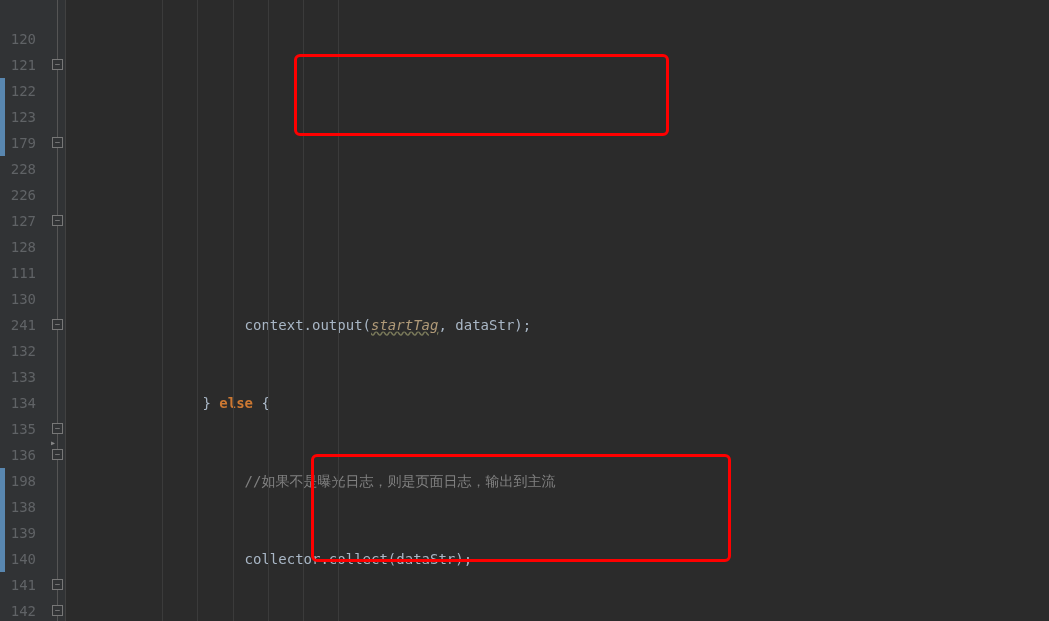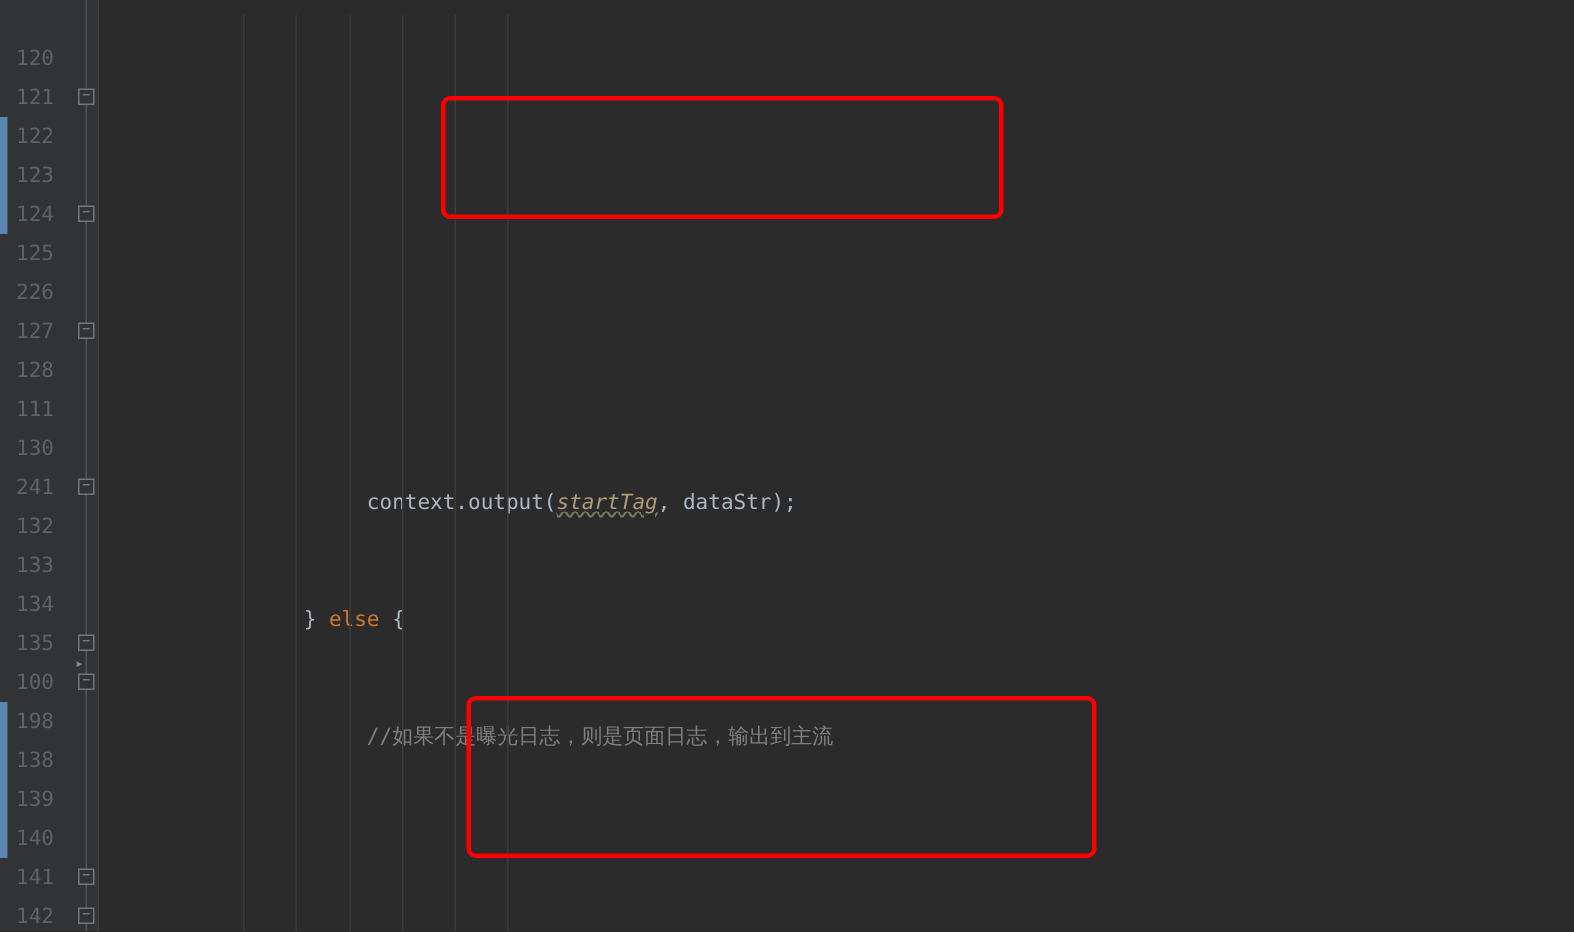--- a/index.html
+++ b/index.html
@@ -58,23 +58,22 @@
       left: 0;
       color: #888;
       font-size: 10px;
     }
     .code-area {
       flex: 1;
       position: relative;
       background: #2b2b2b;
       white-space: pre;
       padding-left: 10px;
-      margin-top: 10px;
     }
-    .kw { color: #cc7832; }
+    .kw { color: #cc7832; font-weight: bold; }
     .cmt { color: #808080; }
     .link { 
       color: #b09a78; 
       text-decoration: underline; 
       text-decoration-style: wavy;
       text-decoration-color: #7a7a5a;
       font-style: italic;
     }
     .ident { color: #a9b7c6; }
     .highlighted-box {
@@ -106,33 +105,33 @@
 <div class="editor">
 
   <div class="gutter" style="position:relative">
     <div class="vcs-marker" style="top:78px;height:78px;"></div>
     <div class="vcs-marker" style="top:468px;height:104px;"></div>
     <div class="gutter-line"></div>
     <div class="gutter-line">120</div>
     <div class="gutter-line">121</div>
     <div class="gutter-line">122</div>
     <div class="gutter-line">123</div>
-    <div class="gutter-line">124</div>
-    <div class="gutter-line">125</div>
+    <div class="gutter-line">179</div>
+    <div class="gutter-line">228</div>
     <div class="gutter-line">226</div>
     <div class="gutter-line">127</div>
     <div class="gutter-line">128</div>
     <div class="gutter-line">111</div>
     <div class="gutter-line">130</div>
     <div class="gutter-line">241</div>
     <div class="gutter-line">132</div>
     <div class="gutter-line">133</div>
     <div class="gutter-line">134</div>
     <div class="gutter-line">135</div>
-    <div class="gutter-line">100</div>
+    <div class="gutter-line">136</div>
     <div class="gutter-line">198</div>
     <div class="gutter-line">138</div>
     <div class="gutter-line">139</div>
     <div class="gutter-line">140</div>
     <div class="gutter-line">141</div>
     <div class="gutter-line">142</div>
   </div>
 
   <div class="fold-column">
     <div class="fold-line"></div>
@@ -152,21 +151,21 @@
     <div class="vline" style="left:131px;"></div>
     <div class="vline" style="left:167px;"></div>
     <div class="vline" style="left:202px;"></div>
     <div class="vline" style="left:237px;"></div>
     <div class="vline" style="left:272px;"></div>
 
     <div class="code-line"></div>
     <div class="code-line"><span>                    </span><span class="ident">context.output(</span><span class="link">startTag</span><span class="ident">, dataStr);</span></div>
     <div class="code-line"><span>               </span><span class="ident">} </span><span class="kw">else</span><span class="ident"> {</span></div>
     <div class="code-line"><span>                    </span><span class="cmt">//如果不是曝光日志，则是页面日志，输出到主流</span></div>
-    <div class="code-line"><span>                    </span></div>
+    <div class="code-line"><span>                    </span><span class="ident">collector.collect(dataStr);</span></div>
     
     
     
     
     
     
     
     
     
     

